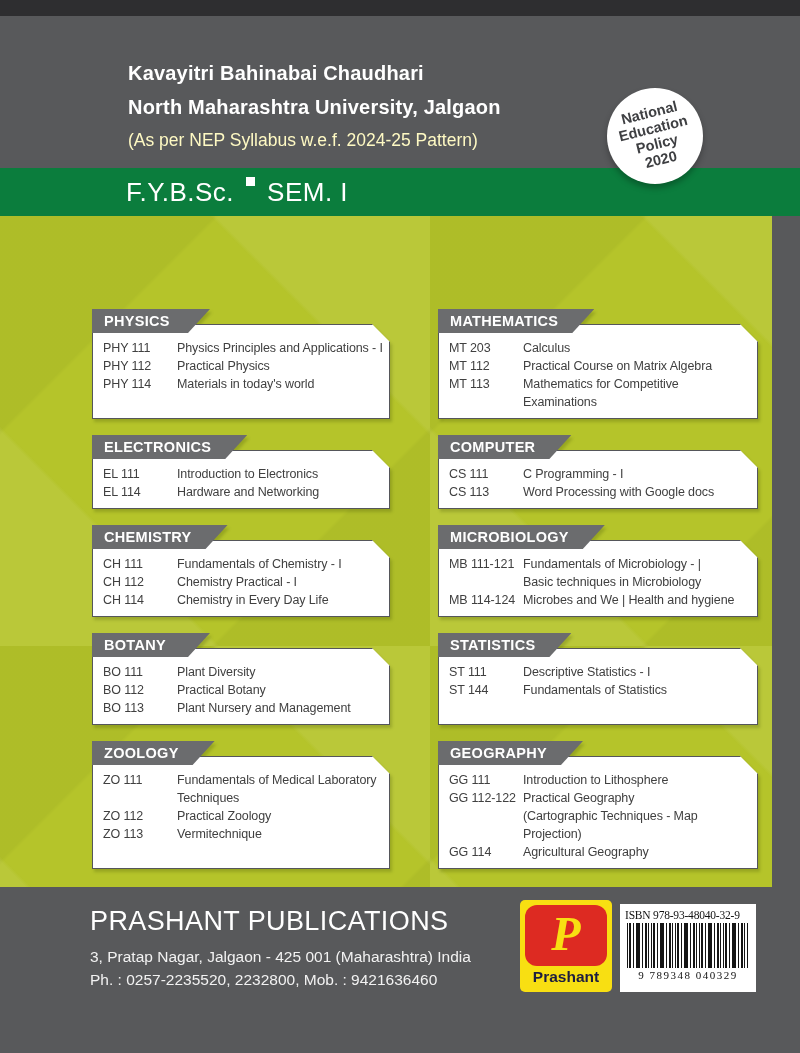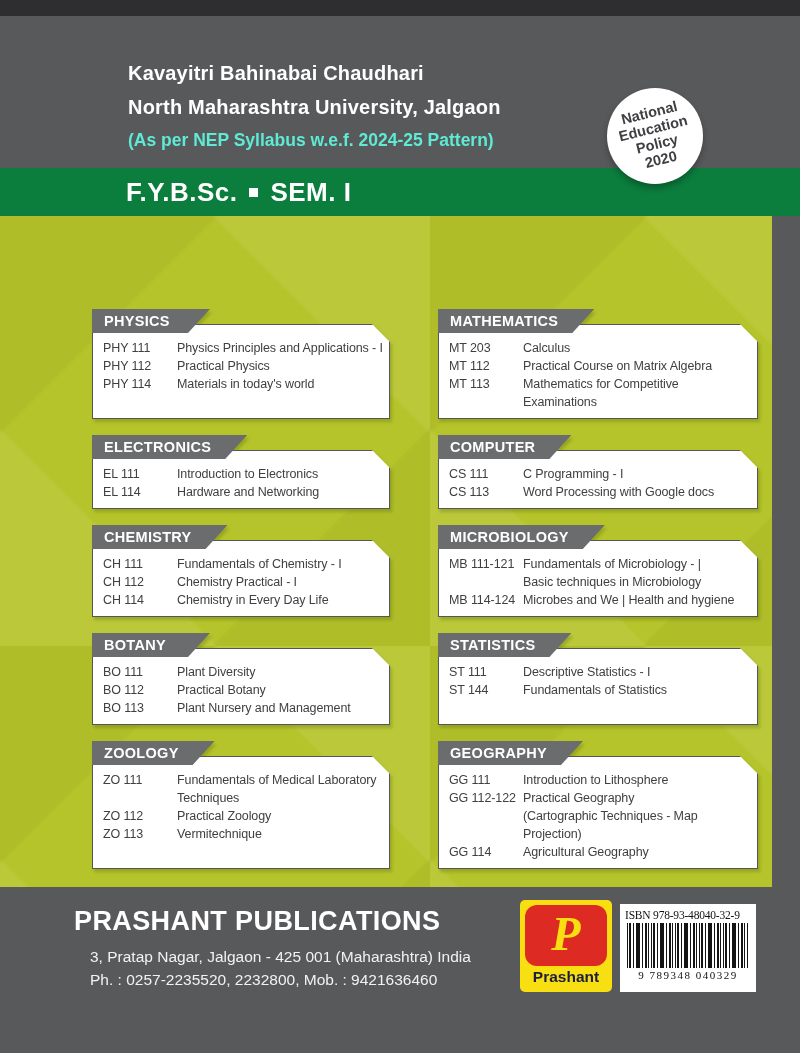--- a/index.html
+++ b/index.html
@@ -5,38 +5,38 @@
   * { margin:0; padding:0; box-sizing:border-box; }
   body { background:#2e2e30; }
   .page {
     width:800px; height:1053px; position:relative; overflow:hidden;
     background:#58595b; font-family:"Liberation Sans", sans-serif;
     margin:16px auto;
   }
   
   .top-info { position:absolute; left:128px; top:46px; color:#ffffff; }
   .uni-line { font-size:20px; font-weight:bold; letter-spacing:0.2px; margin-bottom:11px; }
-  .nep-line { font-size:17.5px; font-weight:700; margin-top:2px; color:#5eead4; }
+  .nep-line { font-size:17.5px; font-weight:400; margin-top:2px; color:#fef9c3; }
   
   .nep-badge {
     position:absolute; left:607px; top:72px; width:96px; height:96px;
     background:#ffffff; border-radius:50%;
     box-shadow:0 4px 6px rgba(0,0,0,0.28);
     display:flex; align-items:center; justify-content:center; z-index:5;
   }
   .nep-badge-inner {
     transform:rotate(-14deg); text-align:center;
     font-size:14.5px; font-weight:bold; line-height:16px; color:#3e3f42;
   }
   
   .green-band {
     position:absolute; left:0; top:152px; width:800px; height:48px;
     background:#0b7d3d; color:#fff; display:flex; align-items:center;
   }
-  .band-title { margin-left:126px; font-size:26px; font-weight:bold; letter-spacing:0.5px; display:flex; align-items:center; }
+  .band-title { margin-left:126px; font-size:26px; font-weight:normal; letter-spacing:0.5px; display:flex; }
   .sq { display:inline-block; width:9px; height:9px; background:#ffffff; margin:0 12px; }
   
   .lime {
     position:absolute; left:0; top:200px; width:772px; height:671px;
     background-color:#b5c42a;
     background-image:
       linear-gradient(45deg,  rgba(255,255,255,0.07) 25%, transparent 25.6% 74.4%, rgba(255,255,255,0.07) 75%),
       linear-gradient(-45deg, rgba(70,85,0,0.06) 25%, transparent 25.6% 74.4%, rgba(70,85,0,0.06) 75%);
     background-size:430px 430px;
   }
@@ -56,21 +56,21 @@
   .card-body {
     flex:1; background:#ffffff; border:1px solid #55565a;
     margin-top:-9px; padding:14px 6px 7px 10px;
     clip-path:polygon(0 0, calc(100% - 18px) 0, 100% 18px, 100% 100%, 0 100%);
   }
   .course { display:flex; font-size:12.5px; line-height:18px; color:#404040; letter-spacing:-0.1px; }
   .course .code  { flex:0 0 74px; }
   .course .title { flex:1; white-space:pre-line; }
   
   .bottom-bar { position:absolute; left:0; top:871px; width:800px; height:182px; background:#58595b; }
-  .pub-name { position:absolute; left:74px; top:19px; font-size:27px; font-weight:bold; color:#ffffff; letter-spacing:0.4px; }
+  .pub-name { position:absolute; left:90px; top:19px; font-size:27px; font-weight:normal; color:#ffffff; letter-spacing:0.4px; }
   .pub-lines { position:absolute; left:90px; top:58px; font-size:15.5px; color:#f2f2f2; line-height:23px; }
   .logo {
     position:absolute; left:520px; top:13px; width:92px; height:92px;
     background:#f8df12; border-radius:5px; text-align:center;
   }
   .logo-red {
     margin:5px 5px 0; height:61px; background:#dd2a22; border-radius:12px;
     display:flex; align-items:center; justify-content:center;
   }
   .logo-p {

